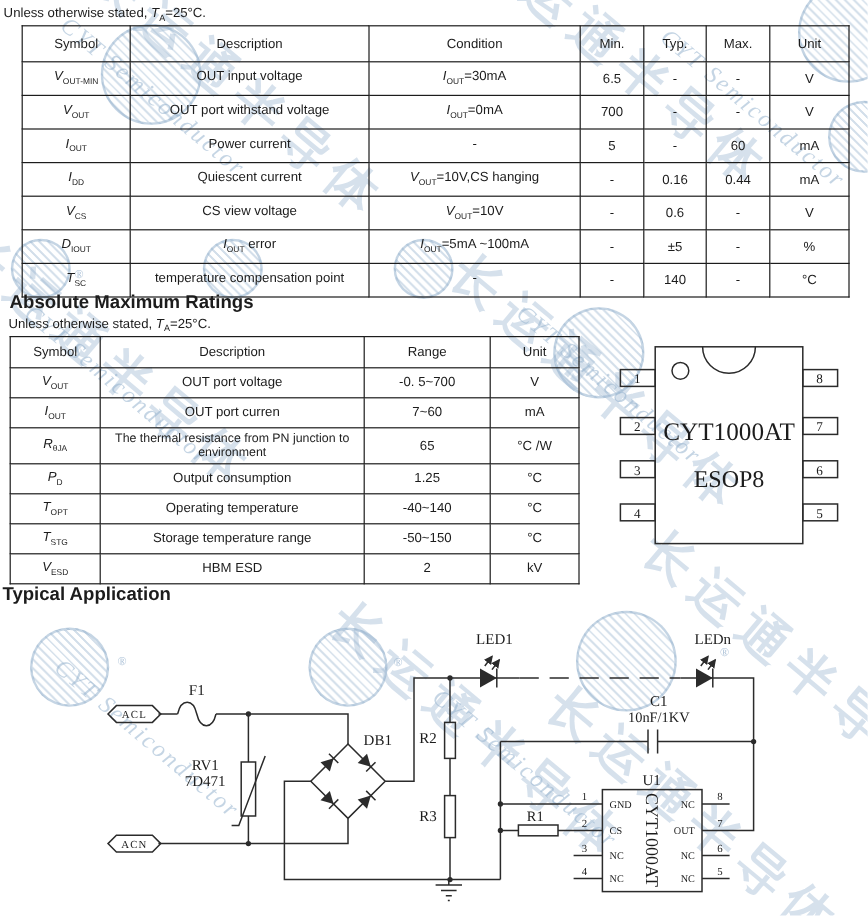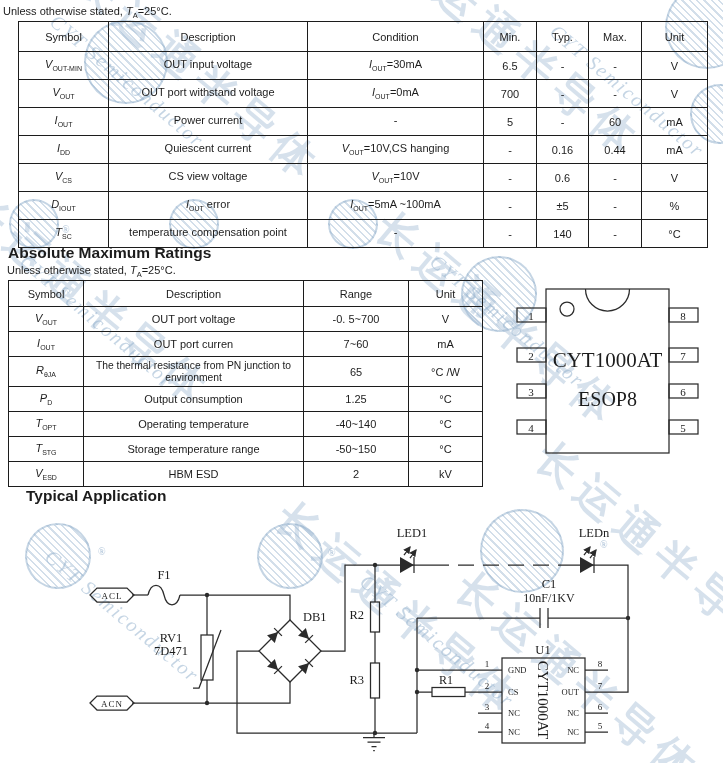--- a/index.html
+++ b/index.html
@@ -243,21 +243,21 @@
       <text x="26" y="163.5" font-size="11" text-anchor="middle">4</text>
       <text x="178" y="51.5" font-size="11" text-anchor="middle">8</text>
       <text x="178" y="91.5" font-size="11" text-anchor="middle">7</text>
       <text x="178" y="127.5" font-size="11" text-anchor="middle">6</text>
       <text x="178" y="163.5" font-size="11" text-anchor="middle">5</text>
     </g>
     <text x="102.5" y="99" font-size="21" text-anchor="middle">CYT1000AT</text>
     <text x="102.5" y="138" font-size="20" text-anchor="middle">ESOP8</text>
   </svg>
 
-  <div class="sec-title abs" style="left:26px;top:487px">Typical Application</div>
+  <div class="sec-title abs" style="left:2px;top:487px">Typical Application</div>
 
   <svg class="abs" style="left:0;top:513px" width="723" height="250" viewBox="0 0 723 250">
     <defs>
       <marker id="ah" markerWidth="7" markerHeight="7" refX="5" refY="3" orient="auto">
         <path d="M0,0 L6,3 L0,6 z" fill="#2b2b2b"></path>
       </marker>
     </defs>
     <g>
       <path class="ln" d="M132,82 H148"></path>
       <path class="ln" d="M180,82 H290 V107"></path>

